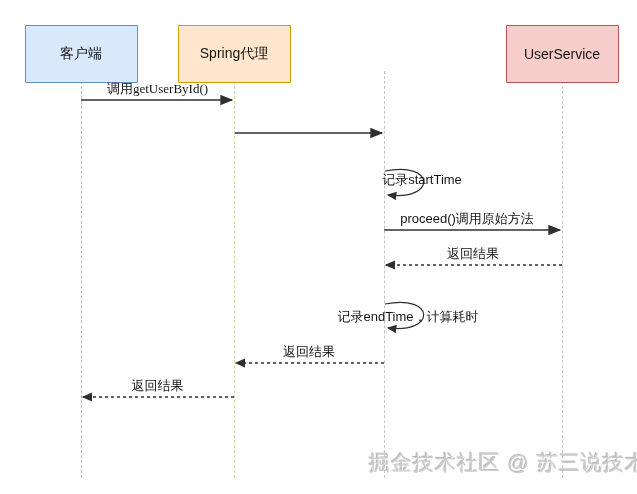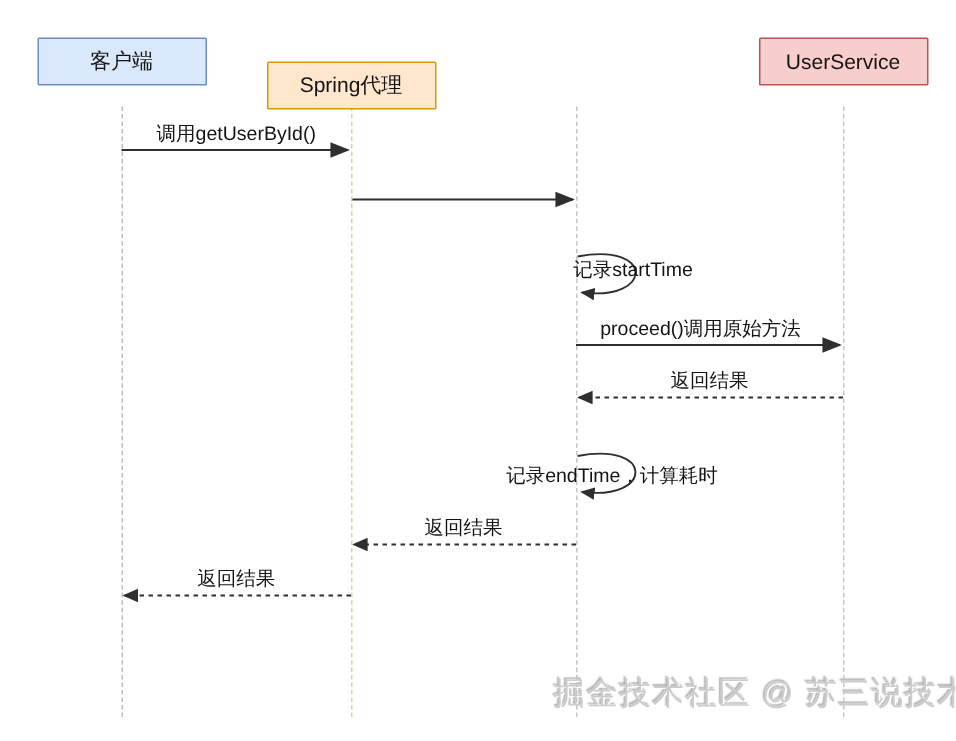--- a/index.html
+++ b/index.html
@@ -4,21 +4,21 @@
 <style>
   html,body{margin:0;padding:0;background:#ffffff;}
   #canvas{
     position:relative;
     width:637px;height:494px;
     background:#ffffff;
     overflow:hidden;
     font-family:"Liberation Sans",sans-serif;
   }
   .actor-box{
-    position:absolute;top:25px;width:113px;height:32px;
+    position:absolute;top:25px;width:113px;height:58px;
     border:1px solid;box-sizing:border-box;border-radius:1px;
     display:flex;align-items:center;justify-content:center;
     font-size:14px;color:#141414;
   }
   .lifeline{
     position:absolute;top:71px;height:407px;width:0;
     border-left:1px dashed;
   }
   #arrows{position:absolute;left:0;top:0;}
   .msg-line{stroke:#2f2f2f;stroke-width:1.3;fill:none;}
@@ -55,28 +55,28 @@
       <path d="M 385 304 C 436 294, 436 334, 388 328" class="self-arc" marker-end="url(#arrow-small)"></path>
       <line x1="384" y1="363" x2="236" y2="363" class="msg-line" stroke-dasharray="3 3" marker-end="url(#arrow-small)"></line>
       <line x1="234" y1="397" x2="83" y2="397" class="msg-line" stroke-dasharray="3 3" marker-end="url(#arrow-small)"></line>
     </svg>
   <div class="watermark">掘金技术社区 @ 苏三说技术</div>
 <div class="lifeline" style="left: 80.5px; border-left-color: rgb(179, 191, 204);"></div>
     <div class="actor-box" style="left: 24.5px; background: rgb(218, 232, 252); border-color: rgb(108, 142, 191);">
       <span>客户端</span>
     </div>
     <div class="lifeline" style="left: 233.5px; border-left-color: rgb(216, 210, 164);"></div>
-    <div class="actor-box" style="left: 177.5px; background: rgb(255, 230, 204); border-color: rgb(215, 155, 0); margin-top: 16px;">
+    <div class="actor-box" style="left: 177.5px; background: rgb(255, 230, 204); border-color: rgb(215, 155, 0);">
       <span>Spring代理</span>
     </div>
     <div class="lifeline" style="left: 383.5px; border-left-color: rgb(192, 201, 189);"></div>
     <div class="lifeline" style="left: 561.5px; border-left-color: rgb(212, 194, 193);"></div>
     <div class="actor-box" style="left: 505.5px; background: rgb(248, 206, 204); border-color: rgb(184, 84, 80); text-align: center;">
       <span>UserService</span>
     </div>
-    <div class="msg-label" style="left: 157.5px; top: 81px;">调用getUserById()</div>
+    <div class="msg-label" style="left: 157.5px; top: 81px; font-family: Liberation Serif, serif;">调用getUserById()</div>
     <div class="msg-label" style="left: 422px; top: 172px;">记录startTime</div>
     <div class="msg-label" style="left: 467px; top: 211px;">proceed()调用原始方法</div>
     <div class="msg-label" style="left: 473px; top: 246px;">返回结果</div>
     <div class="msg-label" style="left: 408px; top: 309px;">记录endTime，计算耗时</div>
     <div class="msg-label" style="left: 309px; top: 344px;">返回结果</div>
     <div class="msg-label" style="left: 157.5px; top: 378px;">返回结果</div>
   </div>
 
 </body></html>

